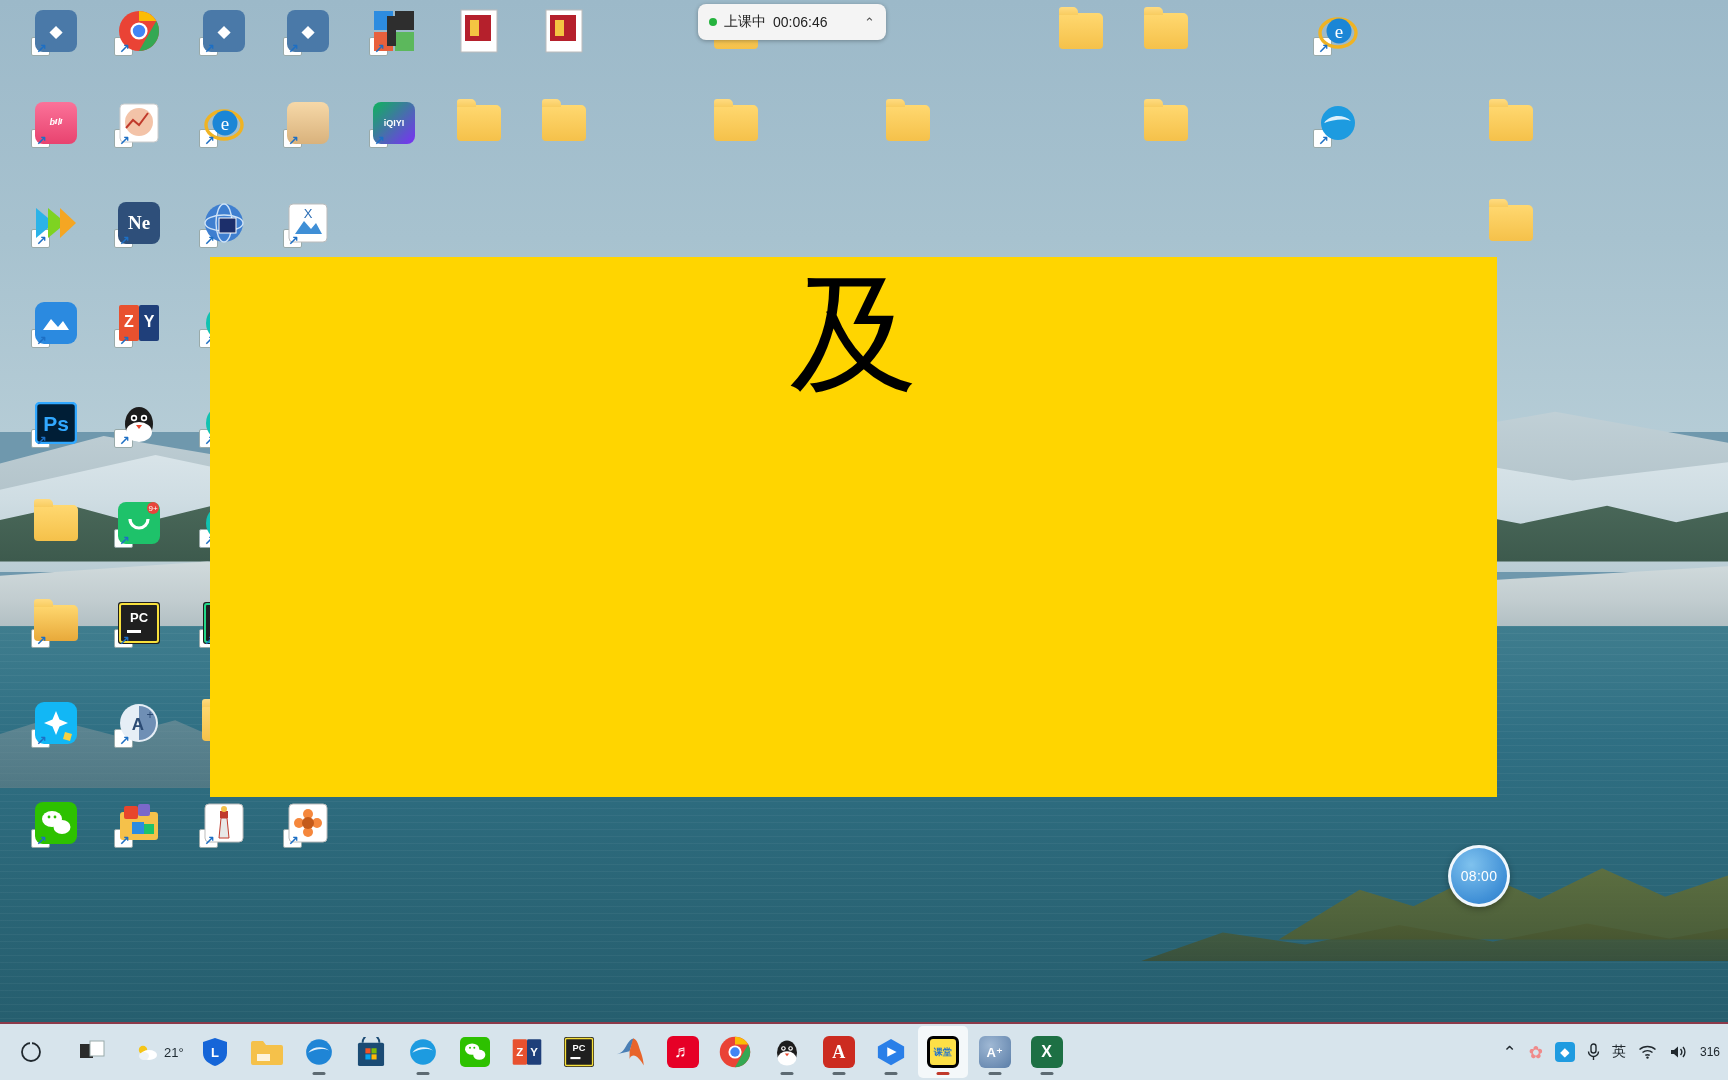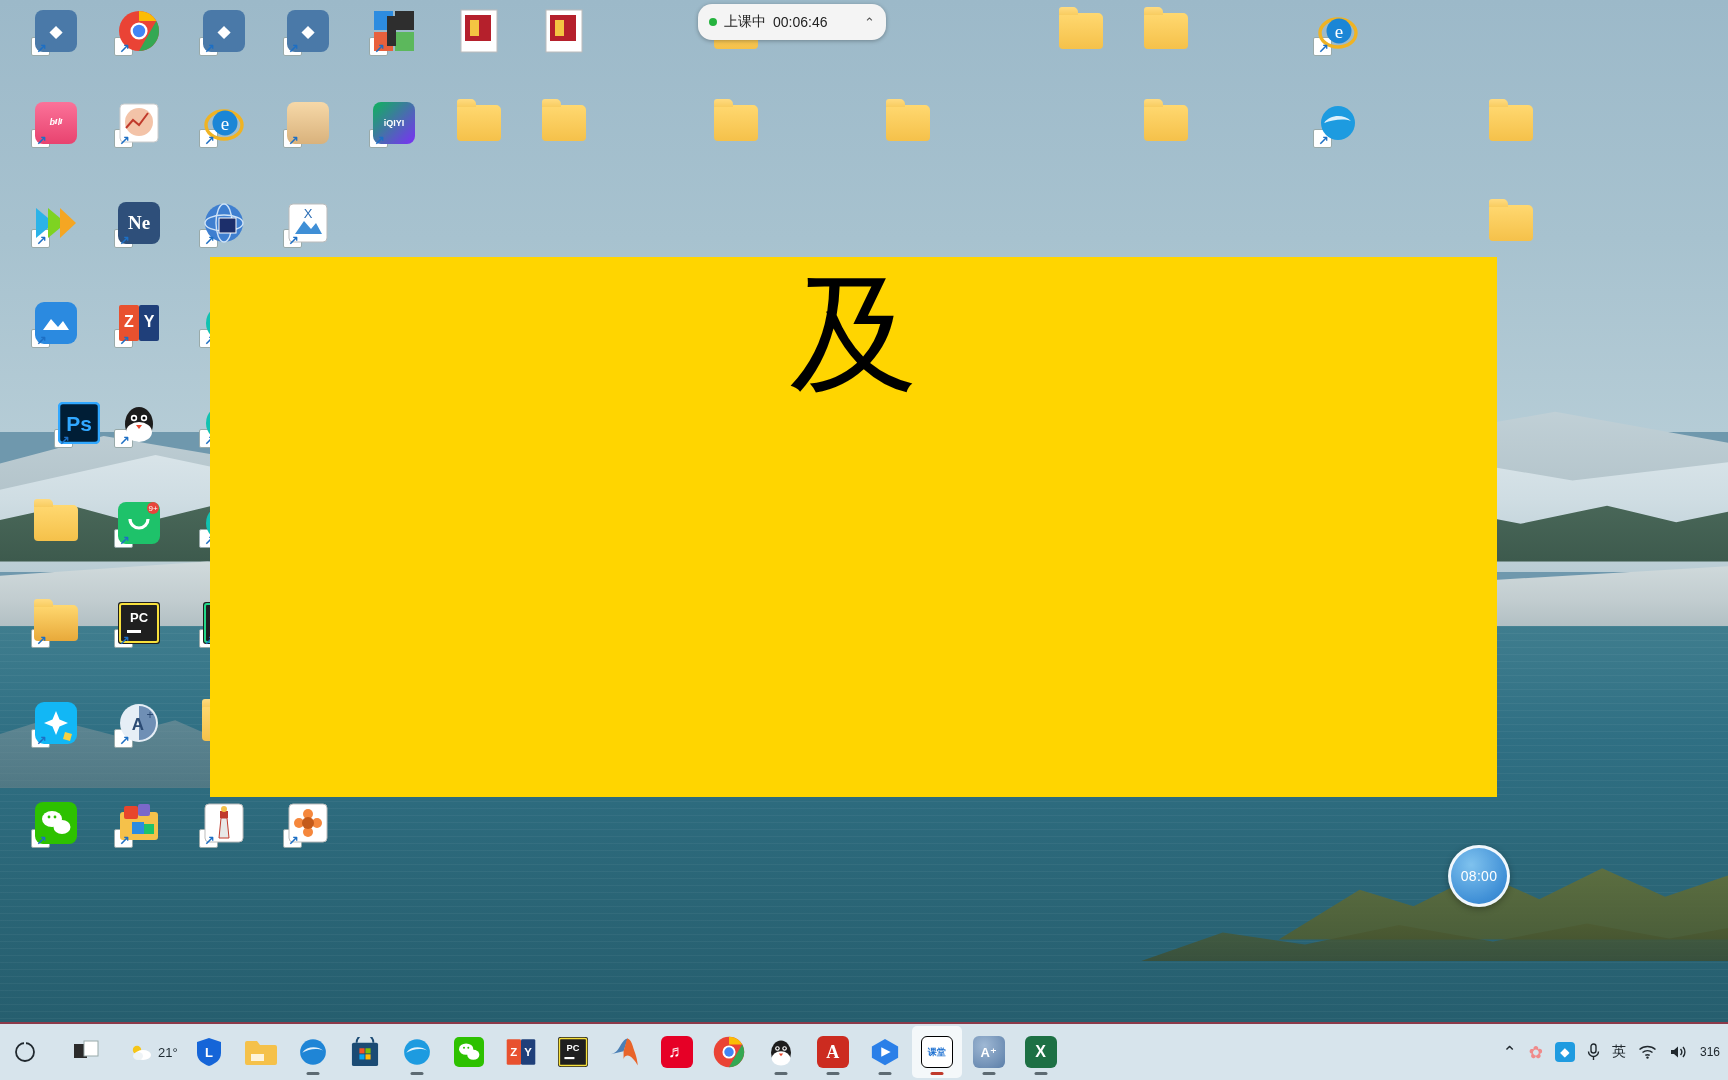--- a/index.html
+++ b/index.html
@@ -108,21 +108,21 @@
   }
 
   .sq { width:42px; height:42px; border-radius:8px; }
   .ctr { display:flex; align-items:center; justify-content:center;
          color:#fff; font-weight:bold; }
 
   
   #class-pill {
     position:absolute; z-index:6; left:698px; top:4px;
     width:188px; height:36px; background:#f4f4f4;
-    border-radius:14px; box-shadow:0 1px 4px rgba(0,0,0,.3);
+    border-radius:8px; box-shadow:0 1px 4px rgba(0,0,0,.3);
     display:flex; align-items:center; gap:7px; padding:0 11px;
     font-size:14px; color:#222;
   }
   #class-pill .dot { width:8px; height:8px; border-radius:50%; background:#25b33e; flex:none;}
   #class-pill .chev { margin-left:auto; font-size:13px; color:#555; }
 
   
   #caption {
     position:absolute; z-index:5; left:210px; top:257px;
     width:1287px; height:540px; background:#ffd500;
@@ -146,21 +146,21 @@
     display:flex; align-items:center; justify-content:center;
     color:#fff; font-size:14px; letter-spacing:.3px;
   }
 
   
   #taskbar {
     position:absolute; z-index:8; left:0; bottom:0; width:100%; height:58px;
     background:#d7e4ec; border-top:2px solid #8c3a4a;
     display:flex; align-items:center;
   }
-  #taskbar .tb-left { display:flex; align-items:center; gap:12px; }
+  #taskbar .tb-left { display:flex; align-items:center; padding-left:6px; gap:12px; }
   #taskbar .tb-mid  { display:flex; align-items:center; gap:2px; }
   #taskbar .tb-right{ margin-left:auto; display:flex; align-items:center;
                       gap:12px; padding-right:8px; }
   .tbitem {
     width:50px; height:52px; position:relative;
     display:flex; align-items:center; justify-content:center;
     border-radius:5px;
   }
   .tbitem.active { background:rgba(255,255,255,.72); }
   .tbitem .run {
@@ -441,21 +441,21 @@
         </svg>
       </div>
       <div class="label"></div>
     </div>
     <div class="icon" style="left: 1380px; top: 300px;">
       <div class="glyph">
         <div class="folder"></div>
       </div>
       <div class="label"></div>
     </div>
-    <div class="icon" style="left: 10px; top: 400px; align-items: flex-end;">
+    <div class="icon" style="left: 10px; top: 400px;">
       <div class="glyph shortcut">
         <svg width="42" height="42" viewBox="0 0 42 42">
           <rect x="1" y="1" width="40" height="40" rx="4" fill="#001e36" stroke="#31a8ff" stroke-width="2.5"></rect>
         <text x="21" y="29" font-size="21" fill="#31a8ff" text-anchor="middle" font-weight="bold">Ps</text>
         </svg>
       </div>
       <div class="label"></div>
     </div>
     <div class="icon" style="left: 93px; top: 400px;">
       <div class="glyph shortcut">
@@ -757,21 +757,21 @@
         <span class="run"></span>
       </div>
       <div class="tbitem">
         <svg width="30" height="30" viewBox="0 0 32 32">
       <path d="M16 2l14 8v12l-14 8L2 22V10z" fill="#2a7fe8"></path>
       <path d="M12 11l10 5-10 5z" fill="#fff"></path>
         </svg>
         <span class="run"></span>
       </div>
       <div class="tbitem active">
-        <div class="tbicon ctr" style="background:#ffffff;border:1px solid #000000">
+        <div class="tbicon ctr" style="background:#fde047;border:3px solid #000000">
       <span style="font-size:9px;color:#1b6fd0;font-weight:bold">课堂</span>
         </div>
         <span class="run red"></span>
       </div>
       <div class="tbitem">
         <div class="tbicon ctr" style="background:radial-gradient(circle at 35% 30%,#9fb8d4,#5b7ea8);font-size:13px">A⁺</div>
         <span class="run"></span>
       </div>
       <div class="tbitem">
         <div class="tbicon ctr" style="background:#1d7044;font-size:16px">X</div>

